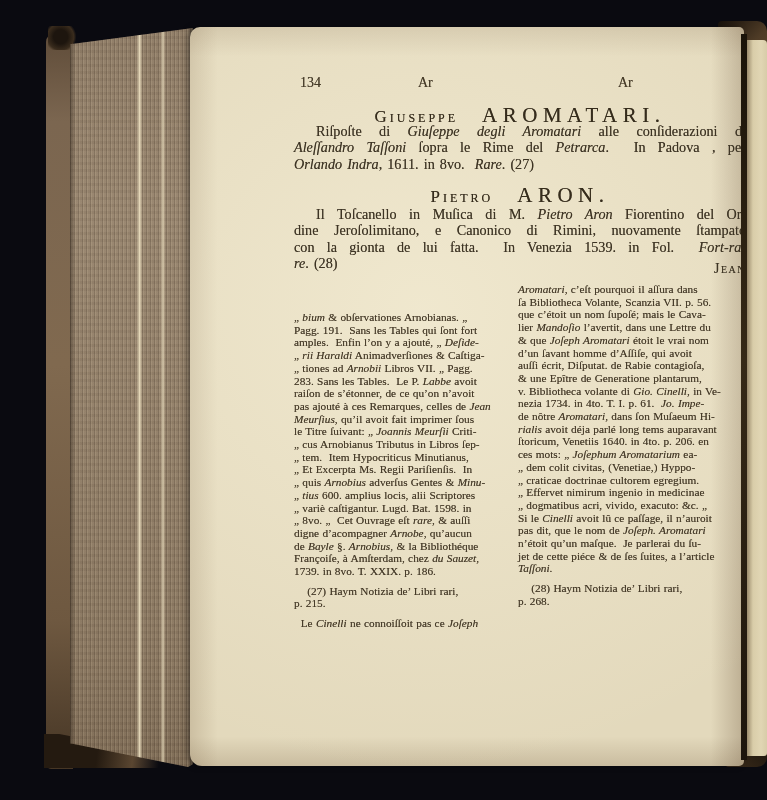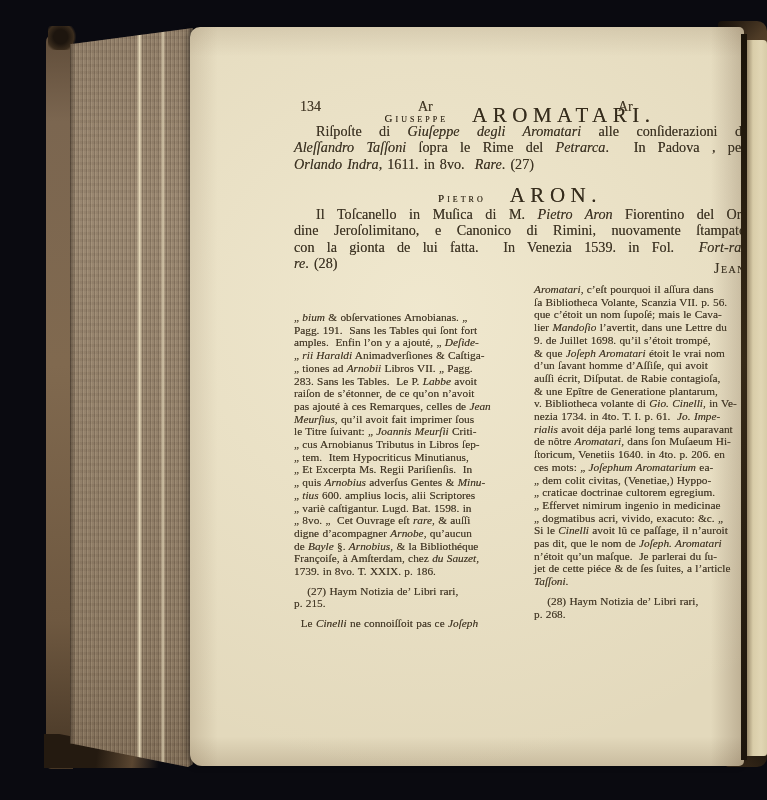--- a/index.html
+++ b/index.html
@@ -61,42 +61,42 @@
   .gutter{
     position:absolute;left:741px;top:34px;width:6px;height:726px;
     background:linear-gradient(180deg,#191208,#362917 45%,#1d150c);
   }
   .facing{
     position:absolute;left:747px;top:40px;width:20px;height:716px;
     background:linear-gradient(90deg,#9c8c6d,#d9cda9 30%,#e1d6b4 70%,#d8cca8);
     border-radius:0 4px 3px 0;
   }
   
-  .page-head{position:absolute;top:72px;left:0;width:100%;height:18px;font-size:14px;color:#463b28;}
+  .page-head{position:absolute;top:48px;left:0;width:100%;height:18px;font-size:14px;color:#463b28;}
   .page-head span{position:absolute;top:0;}
   .pnum{left:110px;}
   .rh1{left:228px;}
   .rh2{left:428px;}
   .title{position:absolute;left:104px;width:452px;text-align:center;white-space:nowrap;color:#352c1c;}
   .t1{top:76px;}
   .t2{top:156px;}
-  .h-small{font-variant:small-caps;font-size:11px;letter-spacing:3px;}
+  .h-small{font-variant:small-caps;font-size:17px;letter-spacing:3px;}
   .h-large{font-size:21px;letter-spacing:5.5px;margin-left:20px;}
   .para{position:absolute;left:104px;width:452px;font-size:14.2px;line-height:16.4px;word-spacing:1.5px;}
   .p1{top:96px;}
   .p2{top:179px;}
   .para .line.j{text-align:justify;text-align-last:justify;}
   .para .line.first{text-indent:22px;}
   .catchword{
     position:absolute;top:234px;left:104px;width:452px;text-align:right;
     font-variant:small-caps;font-size:14px;letter-spacing:1.5px;color:#3d3424;
   }
   .fn-col{position:absolute;top:256px;font-size:11.3px;line-height:12.7px;color:#453a28;word-spacing:.5px;}
   .fn-left{left:104px;width:218px;margin-top:28px;}
-  .fn-right{left:328px;width:226px;margin-left:16px;}
+  .fn-right{left:328px;width:226px;}
   .fn-para + .fn-para{margin-top:7px;}
   .fn-col .line{white-space:nowrap;}
   i{font-style:italic;}
 </style>
 </head>
 <body>
 
 <div class="cover-edge"></div>
 <div class="cover-blob"></div>
 <div class="cover-bottom"></div>
@@ -165,29 +165,28 @@
       <div class="fn-para">
         <div class="line"><span>&nbsp;&nbsp;Le </span><i>Cinelli</i><span> ne connoiſſoit pas ce </span><i>Joſeph</i></div>
       </div>
     </div>
   <div class="fn-col fn-right">
       <div class="fn-para">
         <div class="line"><i>Aromatari</i><span>, c’eſt pourquoi il aſſura dans</span></div>
         <div class="line"><span>ſa Bibliotheca Volante, Scanzia VII. p. 56.</span></div>
         <div class="line"><span>que c’étoit un nom ſupoſé; mais le Cava-</span></div>
         <div class="line"><span>lier </span><i>Mandoſio</i><span> l’avertit, dans une Lettre du</span></div>
-        <div class="line"><span>9. de Juillet 1698. qu’il s’étoit trompé,</span></div>
         <div class="line"><span>&amp; que </span><i>Joſeph Aromatari</i><span> étoit le vrai nom</span></div>
         <div class="line"><span>d’un ſavant homme d’Aſſiſe, qui avoit</span></div>
         <div class="line"><span>auſſi écrit, Diſputat. de Rabie contagioſa,</span></div>
         <div class="line"><span>&amp; une Epître de Generatione plantarum,</span></div>
         <div class="line"><span>v. Bibliotheca volante di </span><i>Gio. Cinelli</i><span>, in Ve-</span></div>
         <div class="line"><span>nezia 1734. in 4to. T. I. p. 61.&nbsp; </span><i>Jo. Impe-</i></div>
+        <div class="line"><span>de nôtre </span><i>Aromatari</i><span>, dans ſon Muſaeum Hi-</span></div>
         <div class="line"><i>rialis</i><span> avoit déja parlé long tems auparavant</span></div>
-        <div class="line"><span>de nôtre </span><i>Aromatari</i><span>, dans ſon Muſaeum Hi-</span></div>
         <div class="line"><span>ſtoricum, Venetiis 1640. in 4to. p. 206. en</span></div>
         <div class="line"><span>ces mots: „ </span><i>Joſephum Aromatarium</i><span> ea-</span></div>
         <div class="line"><span>„ dem colit civitas, (Venetiae,) Hyppo-</span></div>
         <div class="line"><span>„ craticae doctrinae cultorem egregium.</span></div>
         <div class="line"><span>„ Effervet nimirum ingenio in medicinae</span></div>
         <div class="line"><span>„ dogmatibus acri, vivido, exacuto: &amp;c. „</span></div>
         <div class="line"><span>Si le </span><i>Cinelli</i><span> avoit lû ce paſſage, il n’auroit</span></div>
         <div class="line"><span>pas dit, que le nom de </span><i>Joſeph. Aromatari</i></div>
         <div class="line"><span>n’étoit qu’un maſque.&nbsp; Je parlerai du ſu-</span></div>
         <div class="line"><span>jet de cette piéce &amp; de ſes ſuites, a l’article</span></div>

